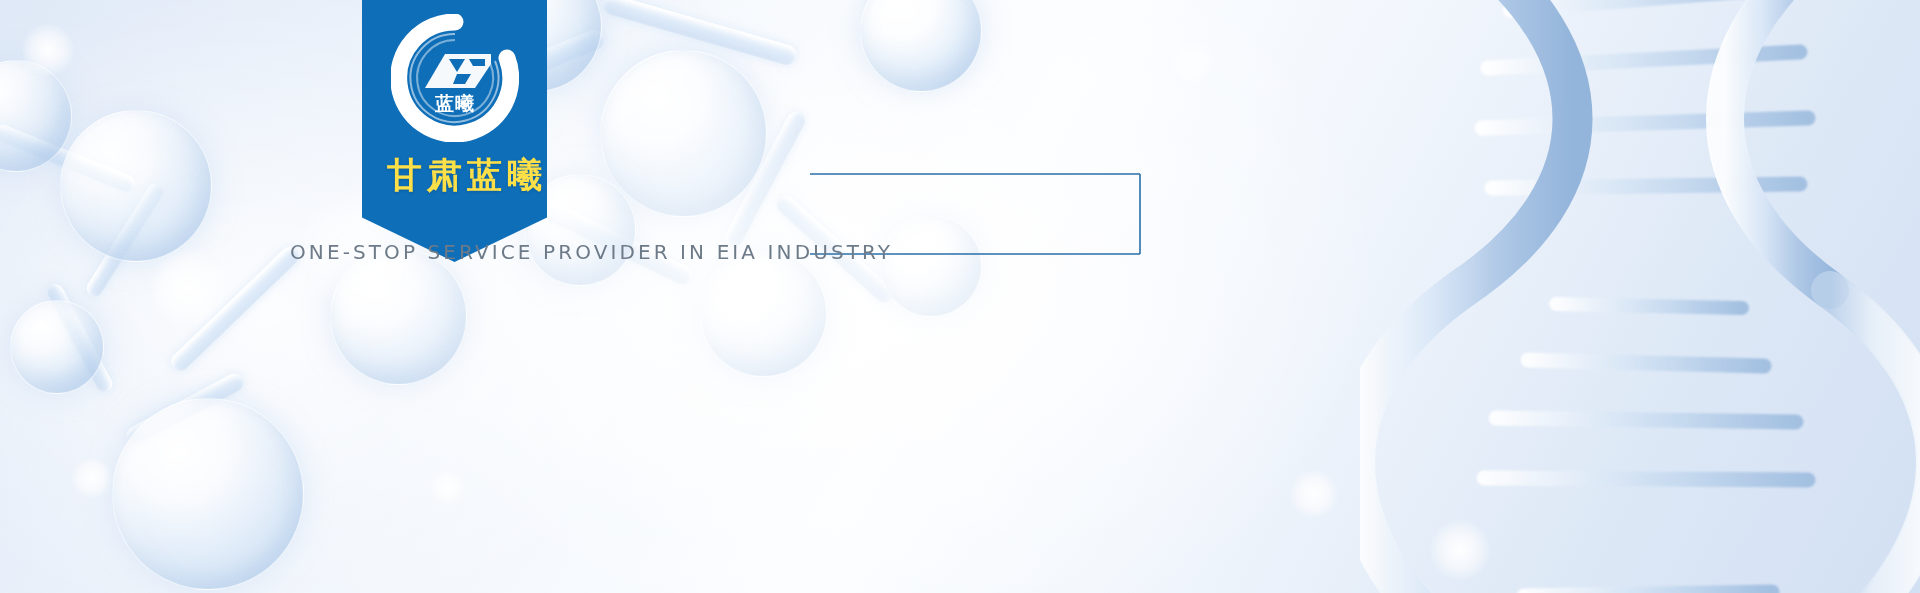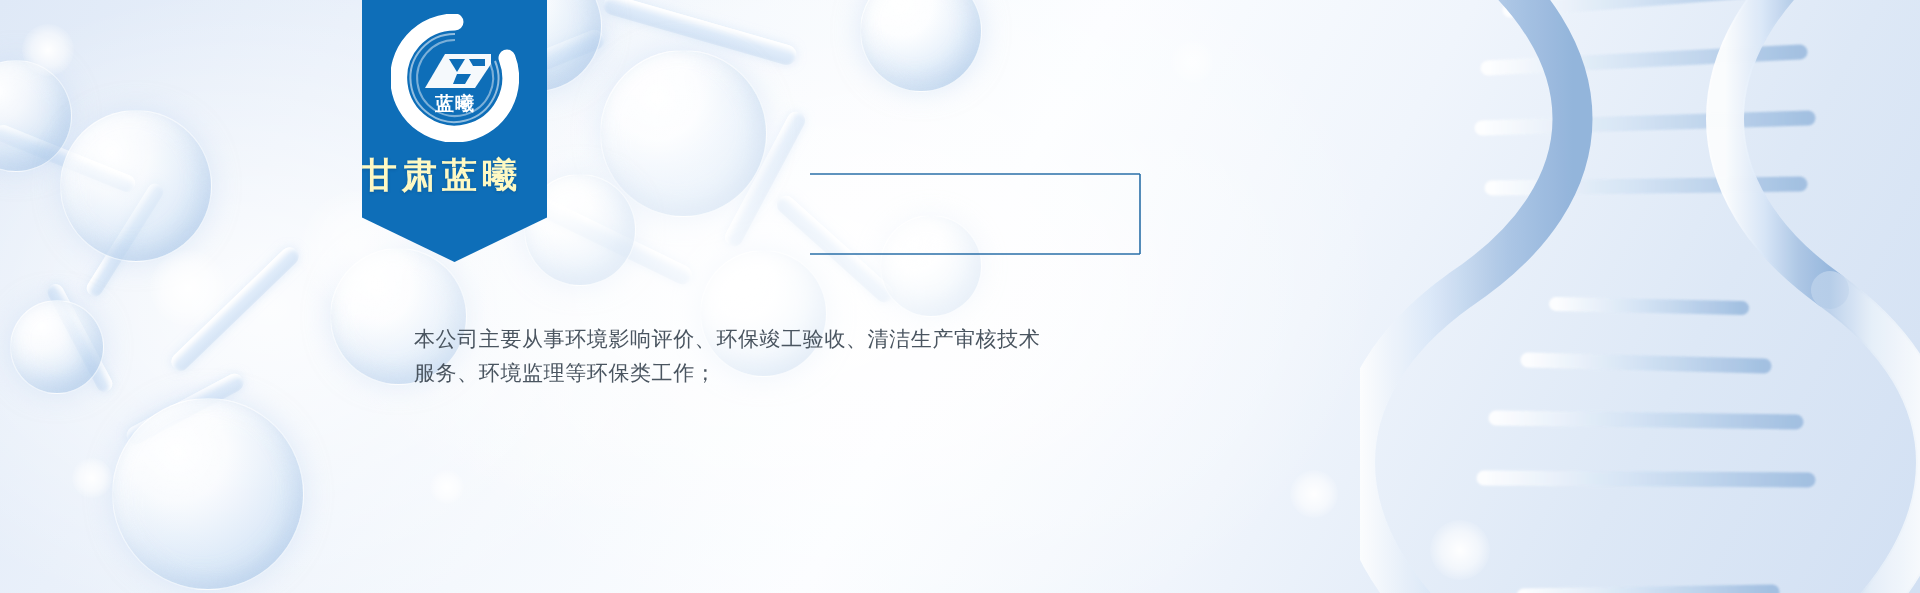--- a/index.html
+++ b/index.html
@@ -34,22 +34,22 @@
 
   
   .helix{position:absolute;right:0;top:-40px;width:560px;height:680px;opacity:.95;}
 
   
   .ribbon{position:absolute;left:362px;top:0;width:185px;height:262px;
     background:#0E6EB8;
     clip-path:polygon(0 0,100% 0,100% 83%,50% 100%,0 83%);
     box-shadow:0 2px 16px rgba(20,80,150,.25);}
   .ribbon-logo{position:absolute;left:50%;top:14px;transform:translateX(-50%);width:128px;height:128px;}
-  .ribbon-name{position:absolute;left:0;right:0;top:152px;text-align:left;
-    color:#fef9c3;font-size:35px;font-weight:700;letter-spacing:5px;
+  .ribbon-name{position:absolute;left:0;right:0;top:152px;text-align:right;
+    color:#fde047;font-size:35px;font-weight:700;letter-spacing:5px;
     font-family:"DejaVu Sans","Liberation Sans",sans-serif;
     text-shadow:0 1px 3px rgba(0,40,80,.25);}
 
   
   .headline{position:absolute;left:536px;top:150px;}
   .title{font-family:"DejaVu Serif","Liberation Serif",serif;
     font-size:49px;font-weight:700;color:#1463A8;letter-spacing:11px;
     white-space:nowrap;line-height:1;}
   .subtitle{position:absolute;left:290px;top:240px;
     font-family:"DejaVu Sans","Liberation Sans",sans-serif;
@@ -177,19 +177,16 @@
         <path d="M58 45 L74 45 L66 58 Z"></path>
         <path d="M78 45 L94 45 L94 52 L82 52 Z"></path>
         <path d="M66 60 L80 60 L74 70 L62 70 Z"></path>
       </g>
 
       <text x="64" y="96" text-anchor="middle" fill="#ffffff" font-family="DejaVu Sans, Liberation Sans, sans-serif" font-size="19" font-weight="700" letter-spacing="1">蓝曦</text>
     </svg>
     <div class="ribbon-name">甘肃蓝曦</div>
   </div>
 
+  <div class="subtitle">ONE-STOP SERVICE PROVIDER IN EIA INDUSTRY</div>
 
-  <div class="desc">
-    <div>本公司主要从事环境影响评价、环保竣工验收、清洁生产审核技术</div>
-    <div>服务、环境监理等环保类工作；</div>
-  </div>
 
 </div>
 
 </body></html>

